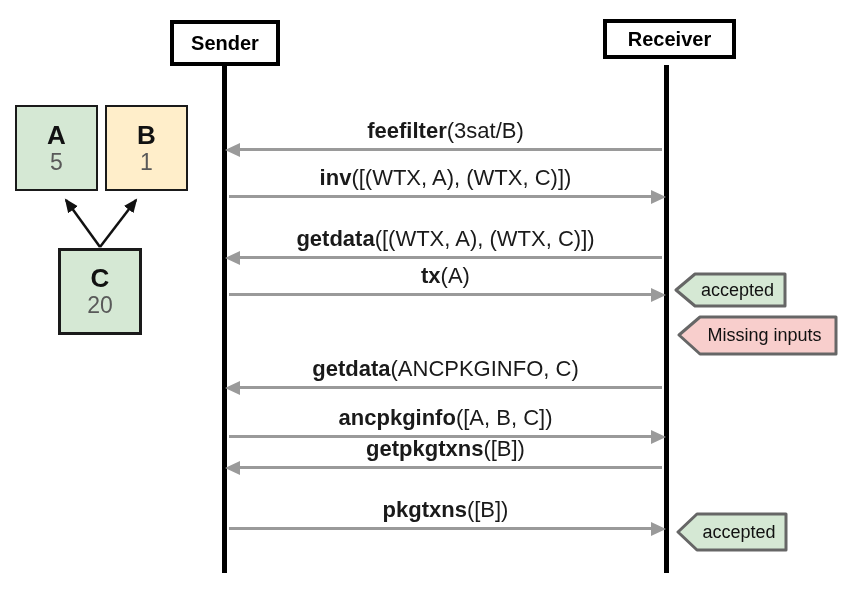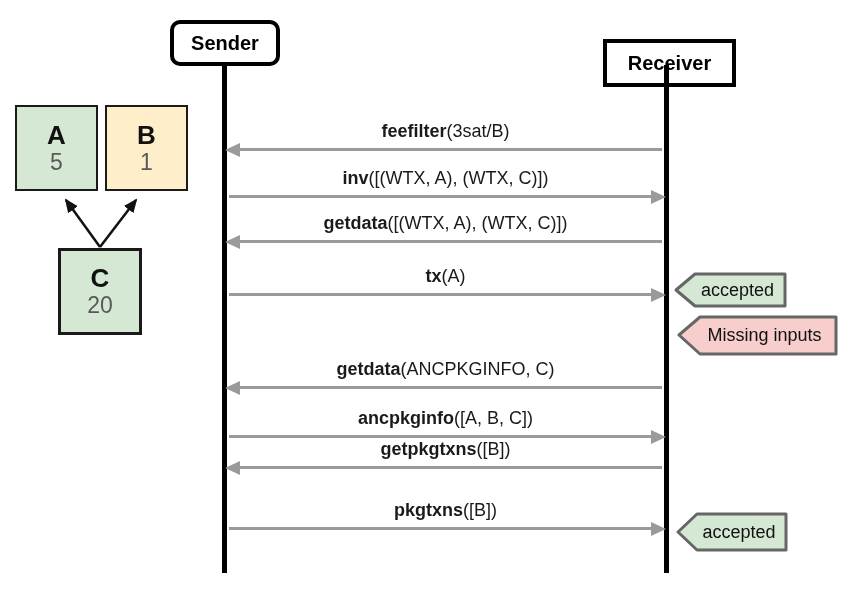--- a/index.html
+++ b/index.html
@@ -7,22 +7,22 @@
     position:relative; width:849px; height:591px; background:#ffffff;
     font-family:"Liberation Sans", sans-serif; overflow:hidden; color:#111;
   }
 
   
   .actor {
     position:absolute; box-sizing:border-box; border:4px solid #000;
     background:#fff; display:flex; align-items:center; justify-content:center;
     font-weight:700; font-size:20px; color:#000;
   }
-  .actor-sender   { left:170px; top:20px;  width:110px; height:46px;border-radius:10px; }
-  .actor-receiver { left:603px; top:19px;  width:133px; height:48px;margin-top:20px; }
+  .actor-sender   { left:170px; top:20px;  width:110px; height:46px; }
+  .actor-receiver { left:603px; top:19px;  width:133px; height:40px; }
 
   
   .lifeline { position:absolute; width:5px; background:#000; top:65px; height:508px; }
   .lifeline-sender   { left:222px; }
   .lifeline-receiver { left:664px; }
 
   
   .node {
     position:absolute; box-sizing:border-box; border:2px solid #1a1a1a;
     display:flex; flex-direction:column; align-items:center; justify-content:center;
@@ -31,35 +31,35 @@
   .node-a { left:15px;  top:105px; width:83px; height:86px; }
   .node-b { left:105px; top:105px; width:83px; height:86px; }
   .node-c { left:58px;  top:248px; width:84px; height:87px; border-width:3px; }
   .node .nletter { font-weight:700; font-size:26px; color:#111; }
   .node .nvalue  { font-size:23px; color:#595959; }
 
   .edges { position:absolute; left:0; top:0; }
 
   
   .msg { position:absolute; left:227px; width:437px; color:#1a1a1a; }
-  .msg .mlabel { text-align:center; font-size:18px; line-height:22px; white-space:nowrap; }
+  .msg .mlabel { text-align:center; font-size:22px; line-height:22px; white-space:nowrap; }
   .msg .mlabel b { font-weight:700; }
   .msg .arrow { position:relative; height:14px; margin-top:1px; }
   .msg .arrow .line { position:absolute; left:2px; right:2px; top:5px; height:3px; background:#9a9a9a; }
   .msg.right .arrow::after {
     content:""; position:absolute; right:-2px; top:0; width:0; height:0;
     border-top:7px solid transparent; border-bottom:7px solid transparent;
     border-left:15px solid #9a9a9a;
   }
   .msg.left .arrow::after {
     content:""; position:absolute; left:-2px; top:0; width:0; height:0;
     border-top:7px solid transparent; border-bottom:7px solid transparent;
     border-right:15px solid #9a9a9a;
   }
-  .msg-1 { top:120px; } .msg-2 { top:167px; } .msg-3 { top:212px; }
+  .msg-1 { top:120px; } .msg-2 { top:167px; } .msg-3 { top:228px; }
   .msg-4 { top:253px;margin-top:12px; } .msg-5 { top:305px; } .msg-6 { top:358px; }
   .msg-7 { top:407px; } .msg-8 { top:438px; } .msg-9 { top:499px; }
 
   
   .tag { position:absolute; }
   .tag svg { display:block; }
   .tag .tag-label {
     position:absolute; inset:0; display:flex; align-items:center; justify-content:center;
     padding-left:14px; font-size:18px; color:#111; white-space:nowrap;
   }

